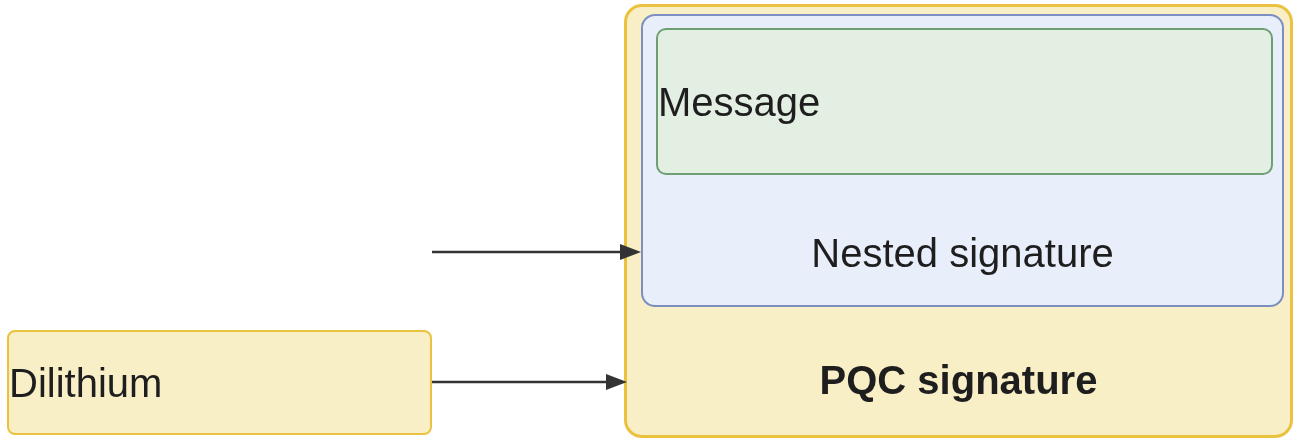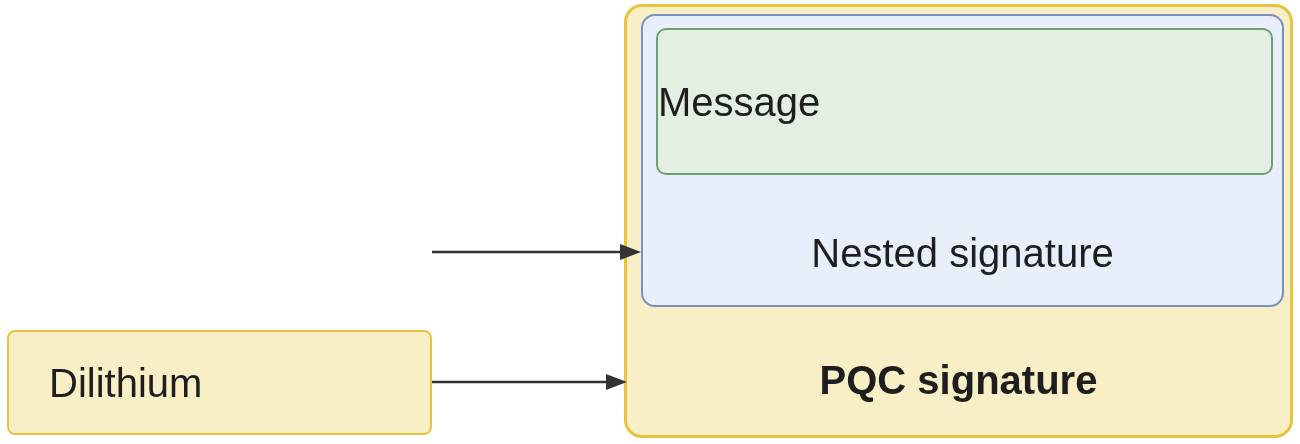--- a/index.html
+++ b/index.html
@@ -16,21 +16,21 @@
   }
   .box{position:absolute;box-sizing:border-box;display:flex;align-items:center;justify-content:flex-start;}
   .label{font-size:40px;line-height:1.1;color:var(--text);white-space:nowrap;}
 
   .ecdsa-box{
     left:7px;top:199px;width:425px;height:106px;
     background:var(--blue-fill);border:2.5px solid var(--blue-border);border-radius:8px;
   }
   .dilithium-box{
     left:7px;top:330px;width:425px;height:105px;
-    background:var(--yellow-fill);border:2.5px solid var(--yellow-border);border-radius:8px;padding-left:40px;
+    background:var(--yellow-fill);border:2.5px solid var(--yellow-border);border-radius:8px;
   }
   .pqc-envelope{
     left:624px;top:4px;width:669px;height:434px;
     background:var(--yellow-fill);border:3px solid var(--yellow-border);border-radius:18px;
   }
   .nested-envelope{
     left:641px;top:14px;width:643px;height:293px;
     background:var(--blue-fill);border:2.5px solid var(--blue-border);border-radius:14px;
   }
   .message-box{

